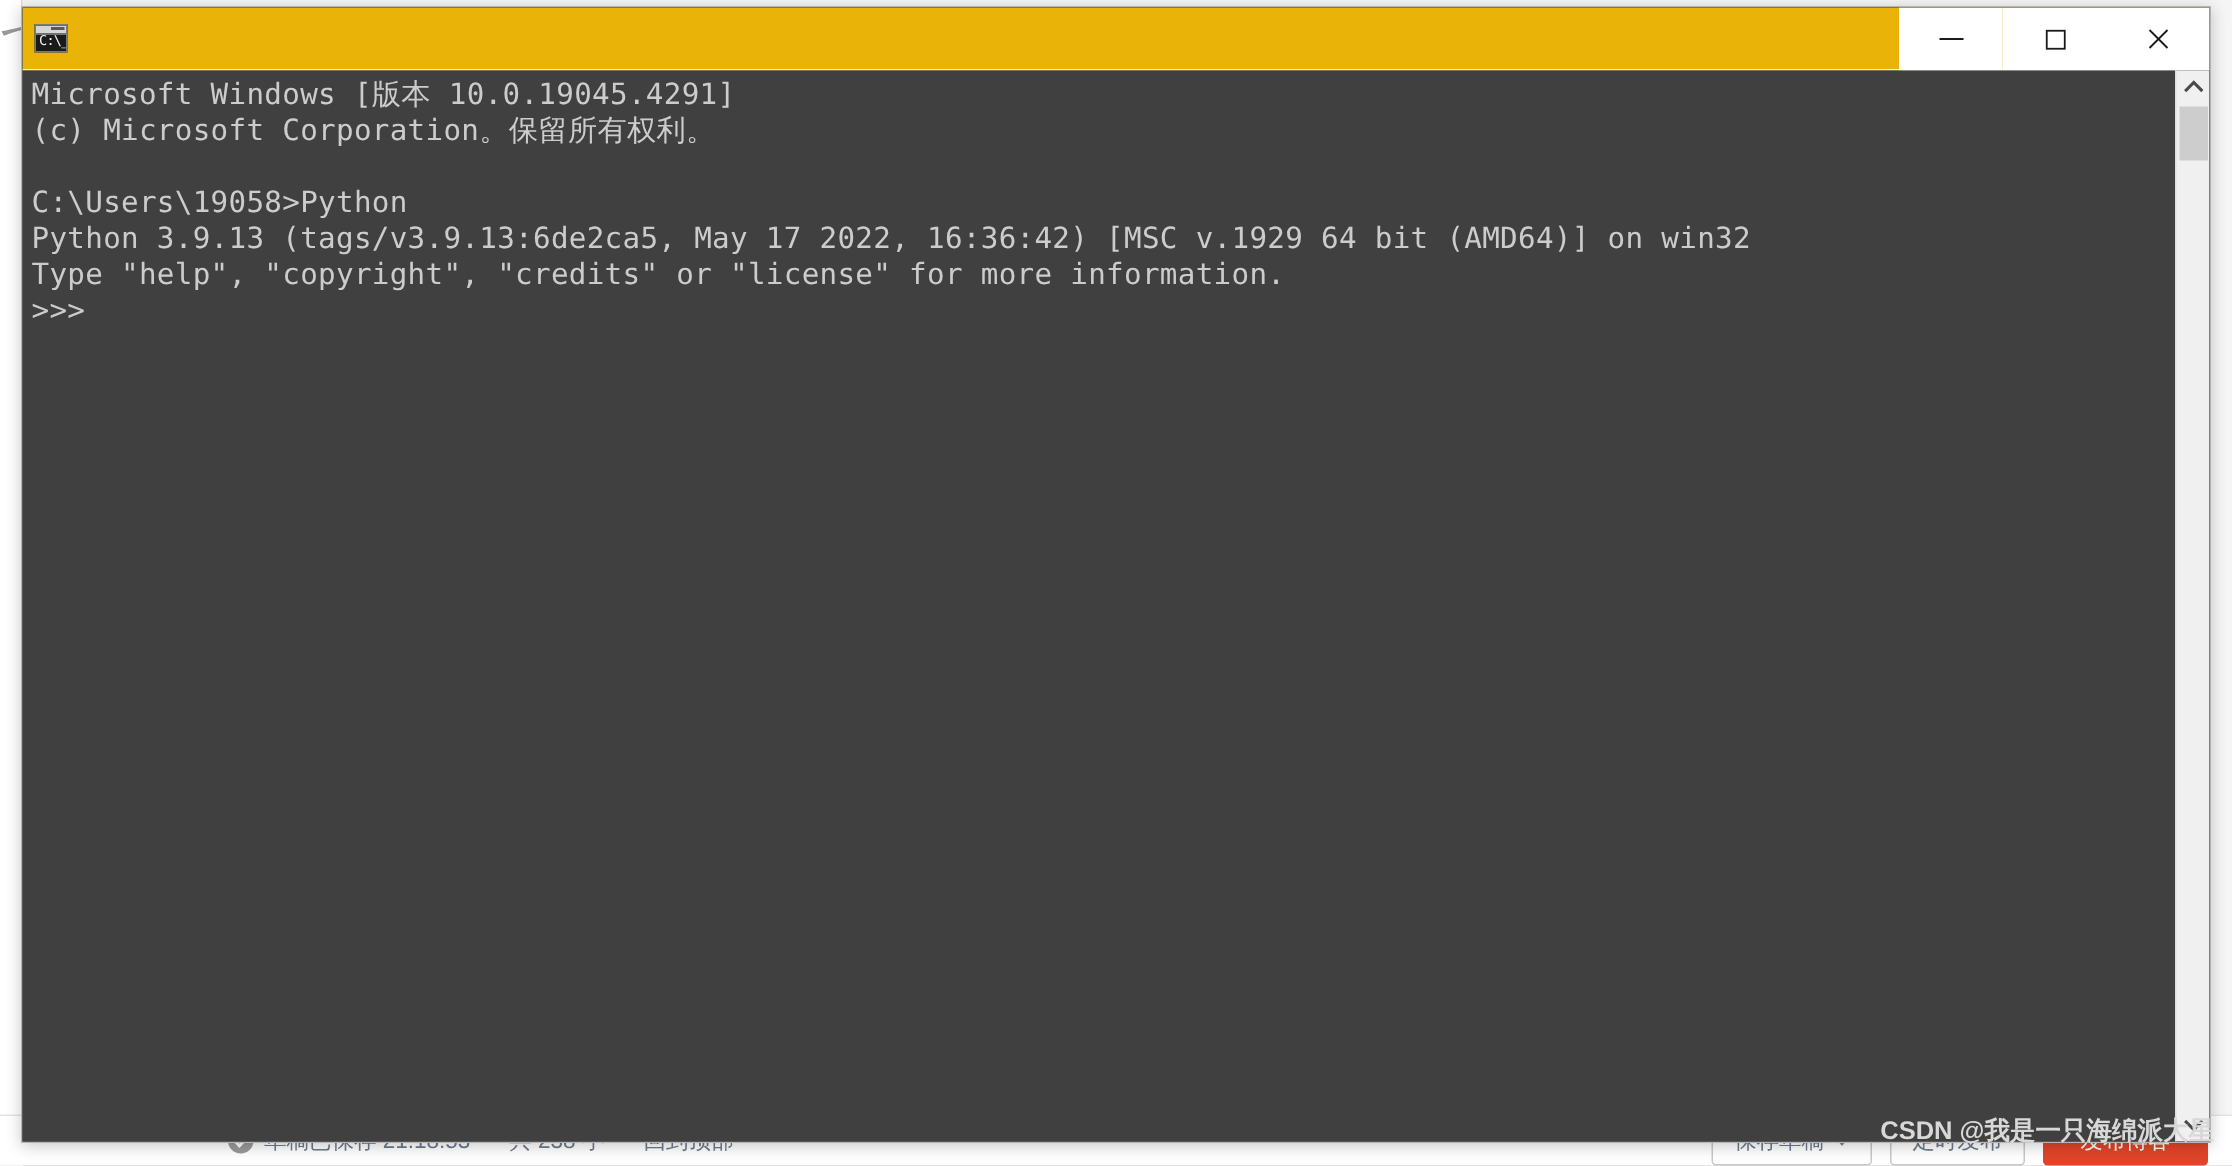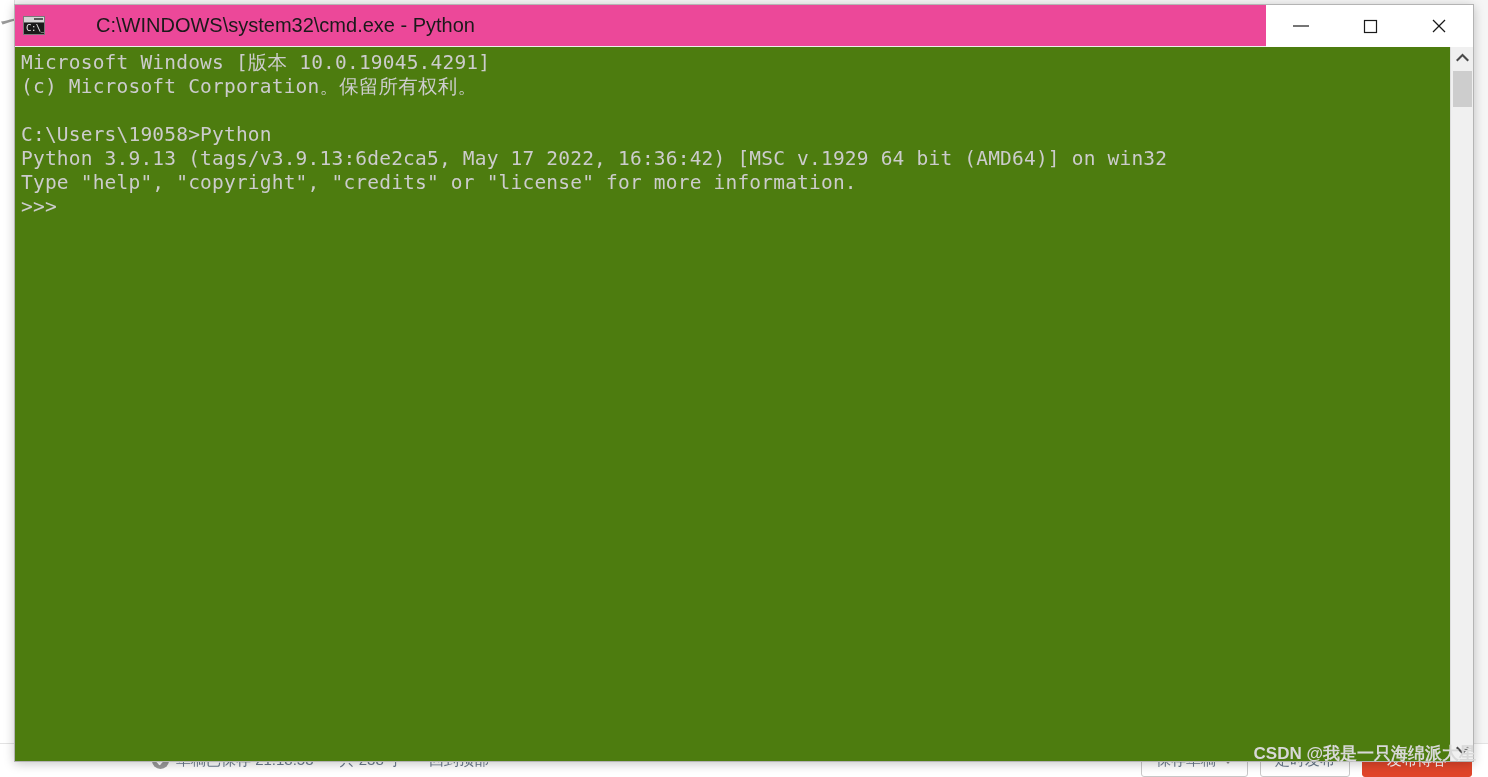--- a/index.html
+++ b/index.html
@@ -146,26 +146,25 @@
     width: 1460px;
     height: 758px;
     background: #0c0c0c;
     box-sizing: border-box;
     border: 1px solid #b4b4b4;
     box-shadow: 0 2px 10px rgba(0,0,0,0.22);
     overflow: hidden;
   }
   #titlebar {
     height: 42px;
-    background: #ec4899;
+    background: #eab308;
     display: flex;
     align-items: center;
     box-sizing: border-box;
     border-bottom: 1px solid #f0f0f0;
-    gap: 40px;
   }
   #cmd-icon {
     width: 22px;
     height: 19px;
     margin-left: 8px;
     margin-right: 11px;
     flex: none;
     background: #1a1a1a;
     border: 1px solid #7a7a7a;
     box-sizing: border-box;
@@ -218,21 +217,21 @@
     background: #ffffff;
   }
   .winbtn svg { display: block; }
 
   #console-body {
     position: absolute;
     left: 0;
     top: 42px;
     right: 0;
     bottom: 0;
-    background: #4d7c0f;
+    background: #404040;
     display: flex;
   }
   #console-text {
     flex: 1 1 auto;
     padding: 4px 0 0 6px;
     color: #cccccc;
     font-family: "DejaVu Sans Mono", "Liberation Mono", monospace;
     font-size: 19.5px;
     line-height: 24px;
     white-space: pre;
@@ -314,21 +313,20 @@
   </div>
 </div>
 
 <div id="console-window">
 
   <div id="titlebar">
     <div id="cmd-icon">
       <div class="icon-bar"></div>
       <div class="icon-text">C:\_</div>
     </div>
-    <div id="title-text">C:\WINDOWS\system32\cmd.exe - Python</div>
 
     <div id="window-controls">
       <div class="winbtn">
         <svg width="22" height="12" viewBox="0 0 22 12" aria-hidden="true">
           <line x1="3" y1="6" x2="19" y2="6" stroke="#1a1a1a" stroke-width="1.2"></line>
         </svg>
       </div>
       <div class="winbtn">
         <svg width="20" height="20" viewBox="0 0 20 20" aria-hidden="true">
           <rect x="4.5" y="4.5" width="12" height="12" fill="none" stroke="#1a1a1a" stroke-width="1.2"></rect>

